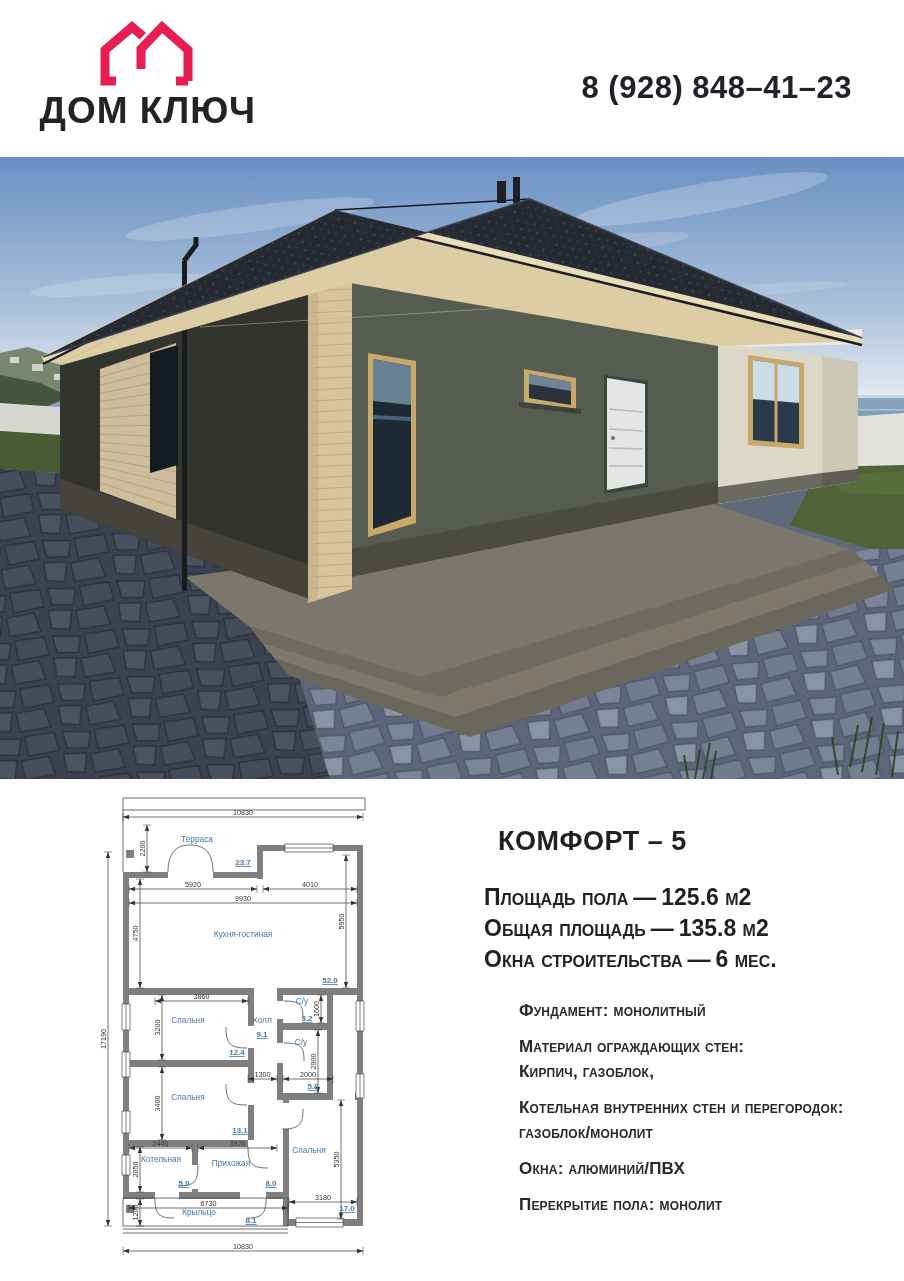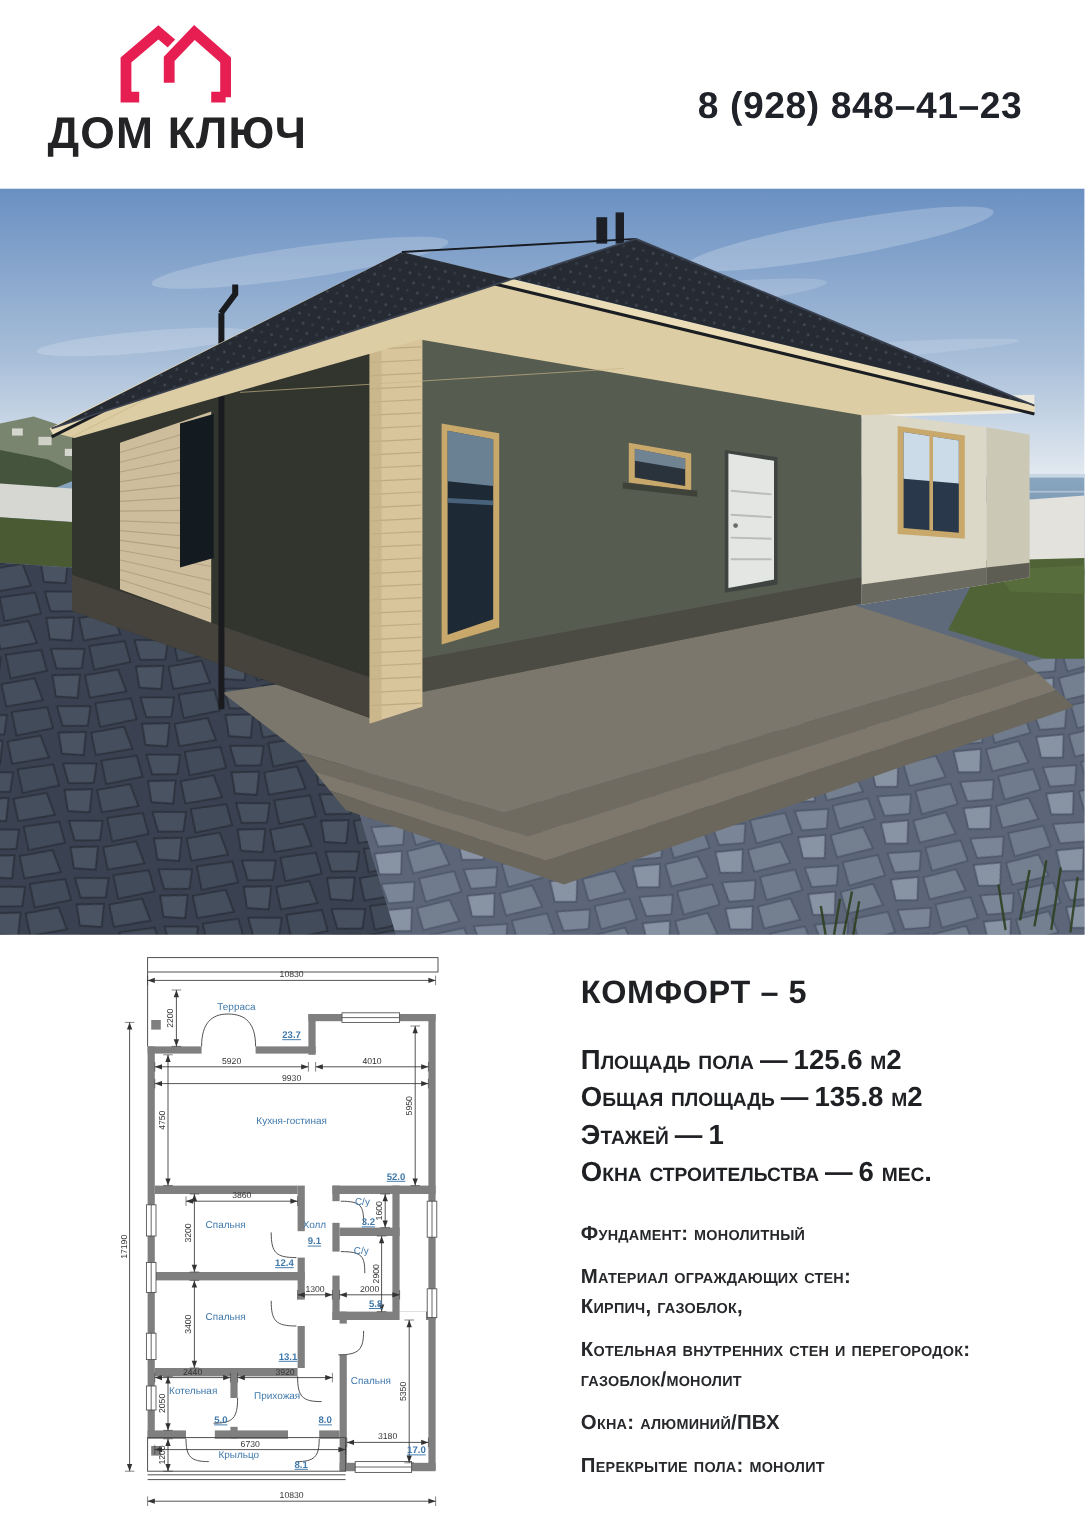--- a/index.html
+++ b/index.html
@@ -11,26 +11,26 @@
   .logo svg{display:block;margin:0 auto;}
   .brand{margin-top:4px;font-size:37px;font-weight:bold;letter-spacing:1px;color:#232326;}
   .phone{position:absolute;right:52px;top:70px;font-size:31px;font-weight:bold;color:#202229;letter-spacing:.5px;}
   
   .photo{position:absolute;left:0;top:157px;width:904px;height:622px;}
   .photo svg{display:block;}
   
   .plan{position:absolute;left:100px;top:795px;width:340px;height:470px;}
   
   .details{position:absolute;left:484px;top:812px;width:400px;}
-  .title{margin:0;font-size:27px;font-weight:bold;letter-spacing:.5px;color:#1e2023;}
+  .title{margin:14px;font-size:27px;font-weight:bold;letter-spacing:.5px;color:#1e2023;}
   .specs{list-style:none;margin:25px 0 0 0;padding:0;}
   .specs li{font-variant:small-caps;font-weight:bold;font-size:23px;line-height:31px;color:#1e2023;}
   .specs .val{font-size:23px;}
   .specs .dash{padding:0 5px;}
-  .features{margin-top:23px;}
+  .features{margin-top:23px;margin-left:35px;}
   .feat{margin-bottom:11px;}
   .feat div{font-variant:small-caps;font-weight:bold;font-size:17px;line-height:25px;color:#26282b;letter-spacing:.2px;}
   .feat div:empty{display:none;}
 </style>
 </head>
 <body>
 
 <div class="page">
 
   <div class="header">
@@ -463,21 +463,20 @@
         <text x="99" y="420" text-anchor="middle" font-size="8.3" fill="#4079ab" font-family="&quot;Liberation Sans&quot;,sans-serif">Крыльцо</text>
         <text x="151" y="428" text-anchor="middle" font-size="8" font-weight="bold" fill="#4079ab" text-decoration="underline" font-family="&quot;Liberation Sans&quot;,sans-serif">8.1</text>
       </svg>
   </div>
 
   <section class="details">
     <h1 class="title">КОМФОРТ – 5</h1>
     <ul class="specs">
       <li><span>Площадь пола</span><span class="dash">—</span><span class="val">125.6 м2</span></li>
       <li><span>Общая площадь</span><span class="dash">—</span><span class="val">135.8 м2</span></li>
-      <li><span>Этажей</span><span class="dash">—</span><span class="val">1</span></li>
       <li><span>Окна строительства</span><span class="dash">—</span><span class="val">6 мес.</span></li>
     </ul>
     <div class="features">
       <div class="feat">
           <div>Фундамент: монолитный</div>
         </div>
       <div class="feat">
           <div>Материал ограждающих стен:</div>
           <div>Кирпич, газоблок,</div>
         </div>

